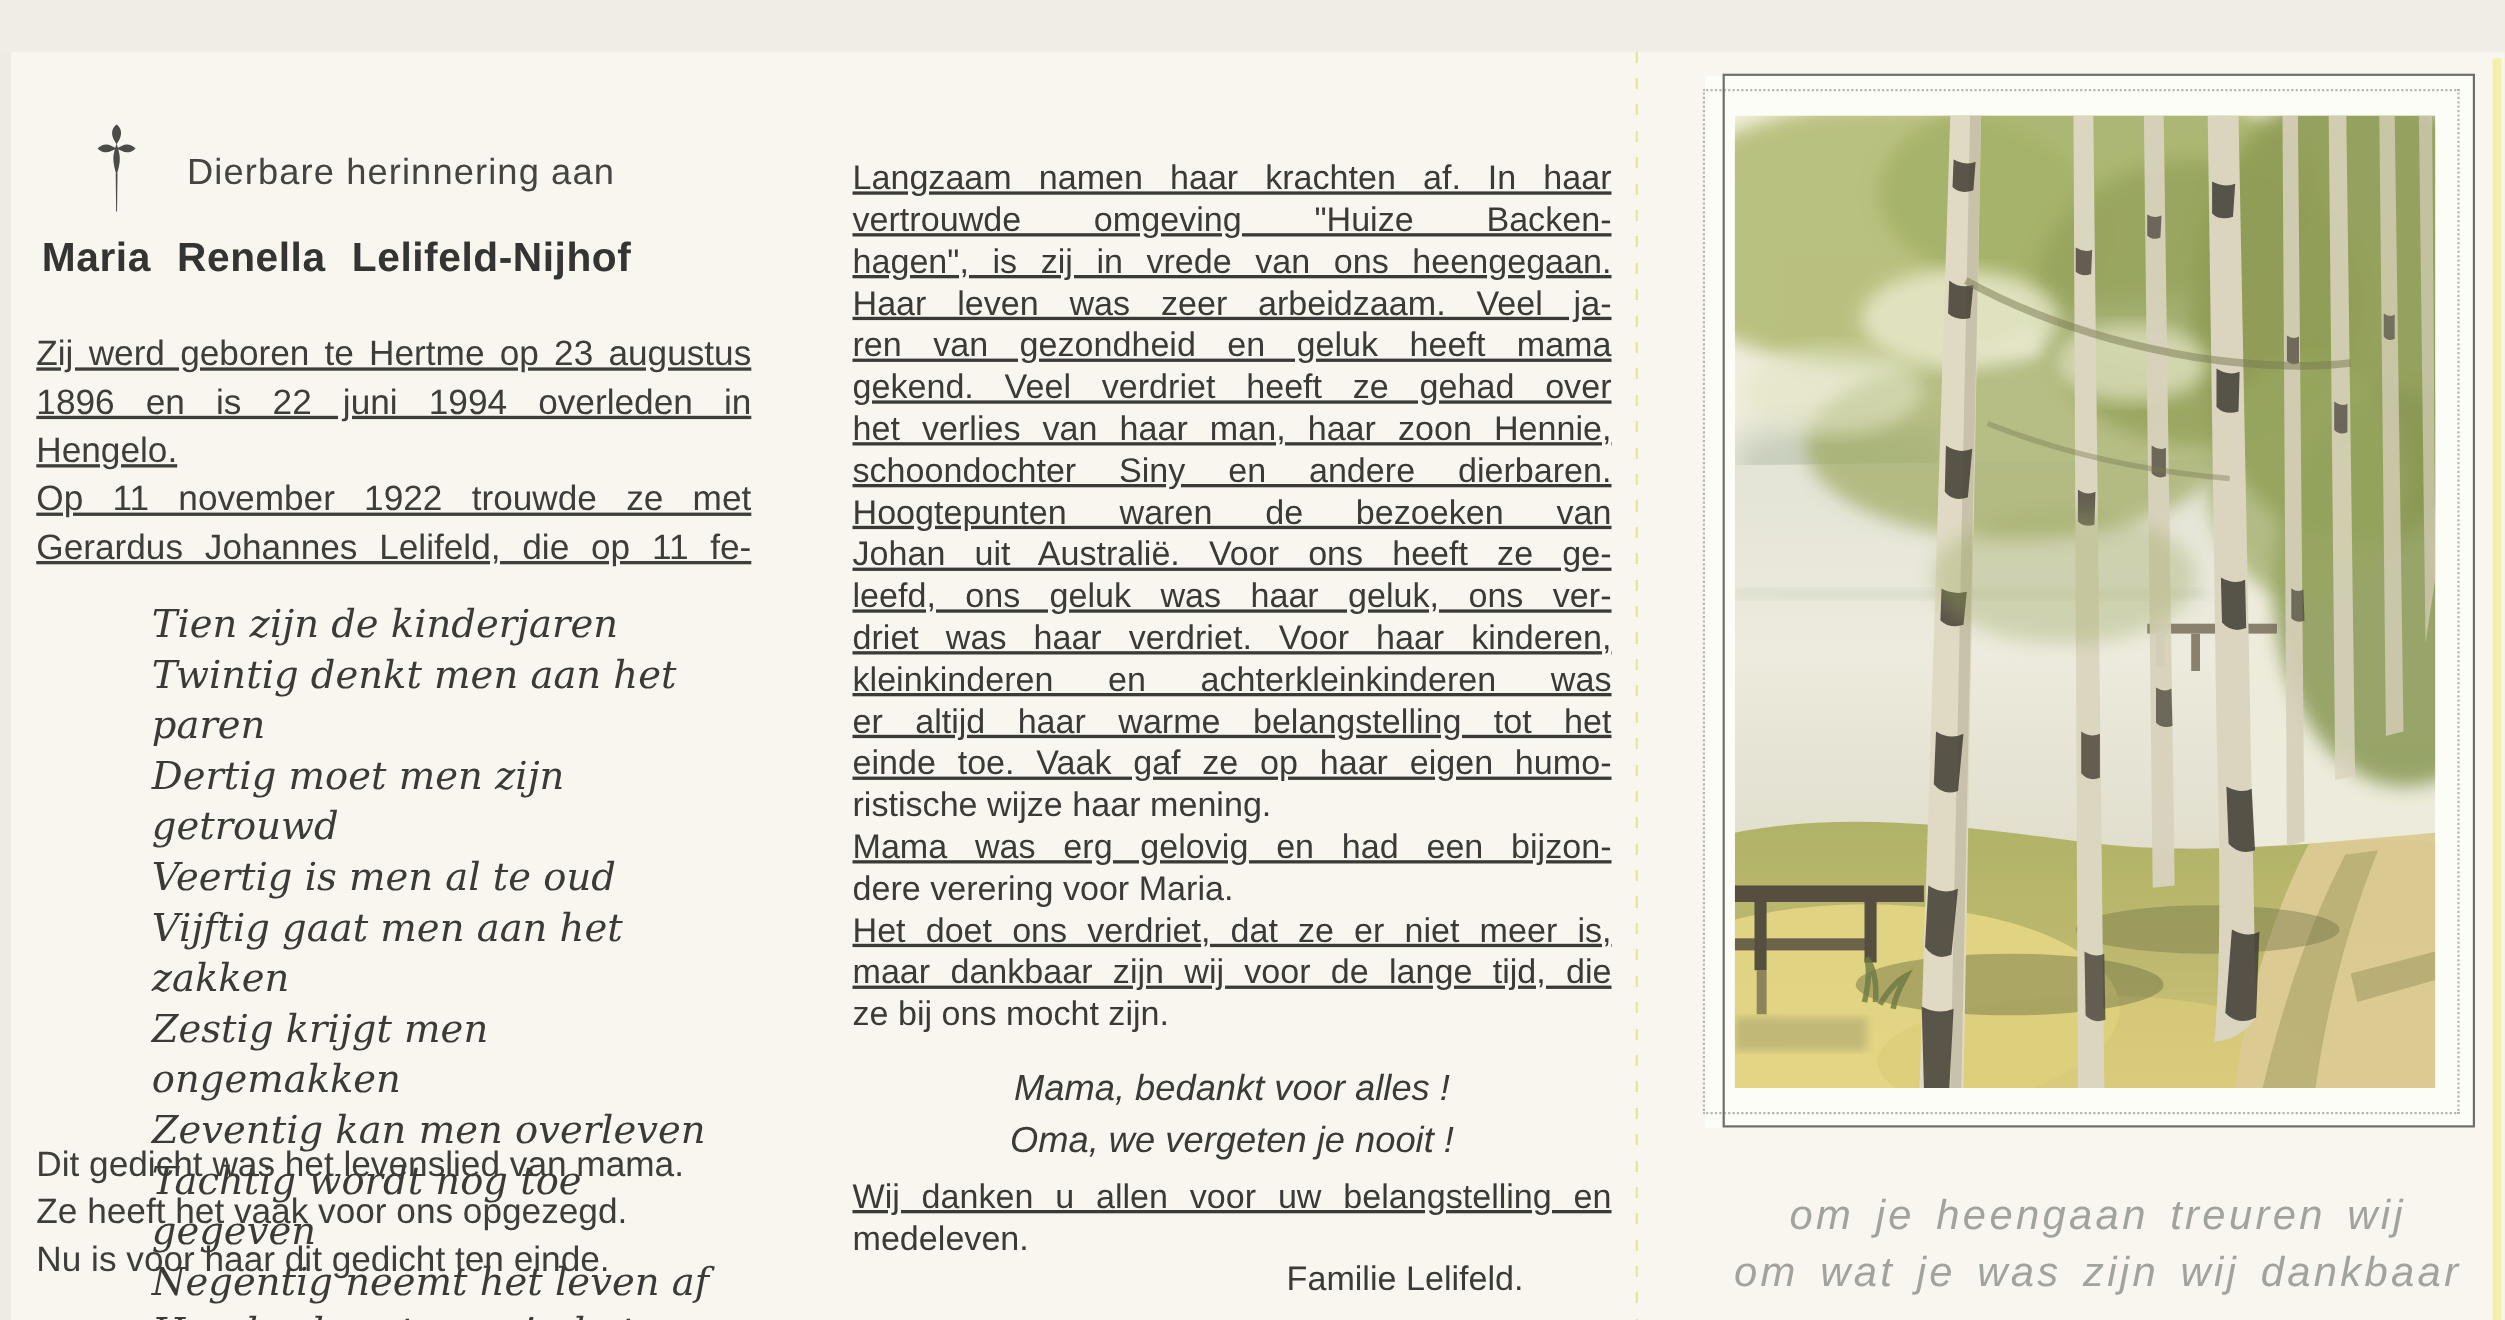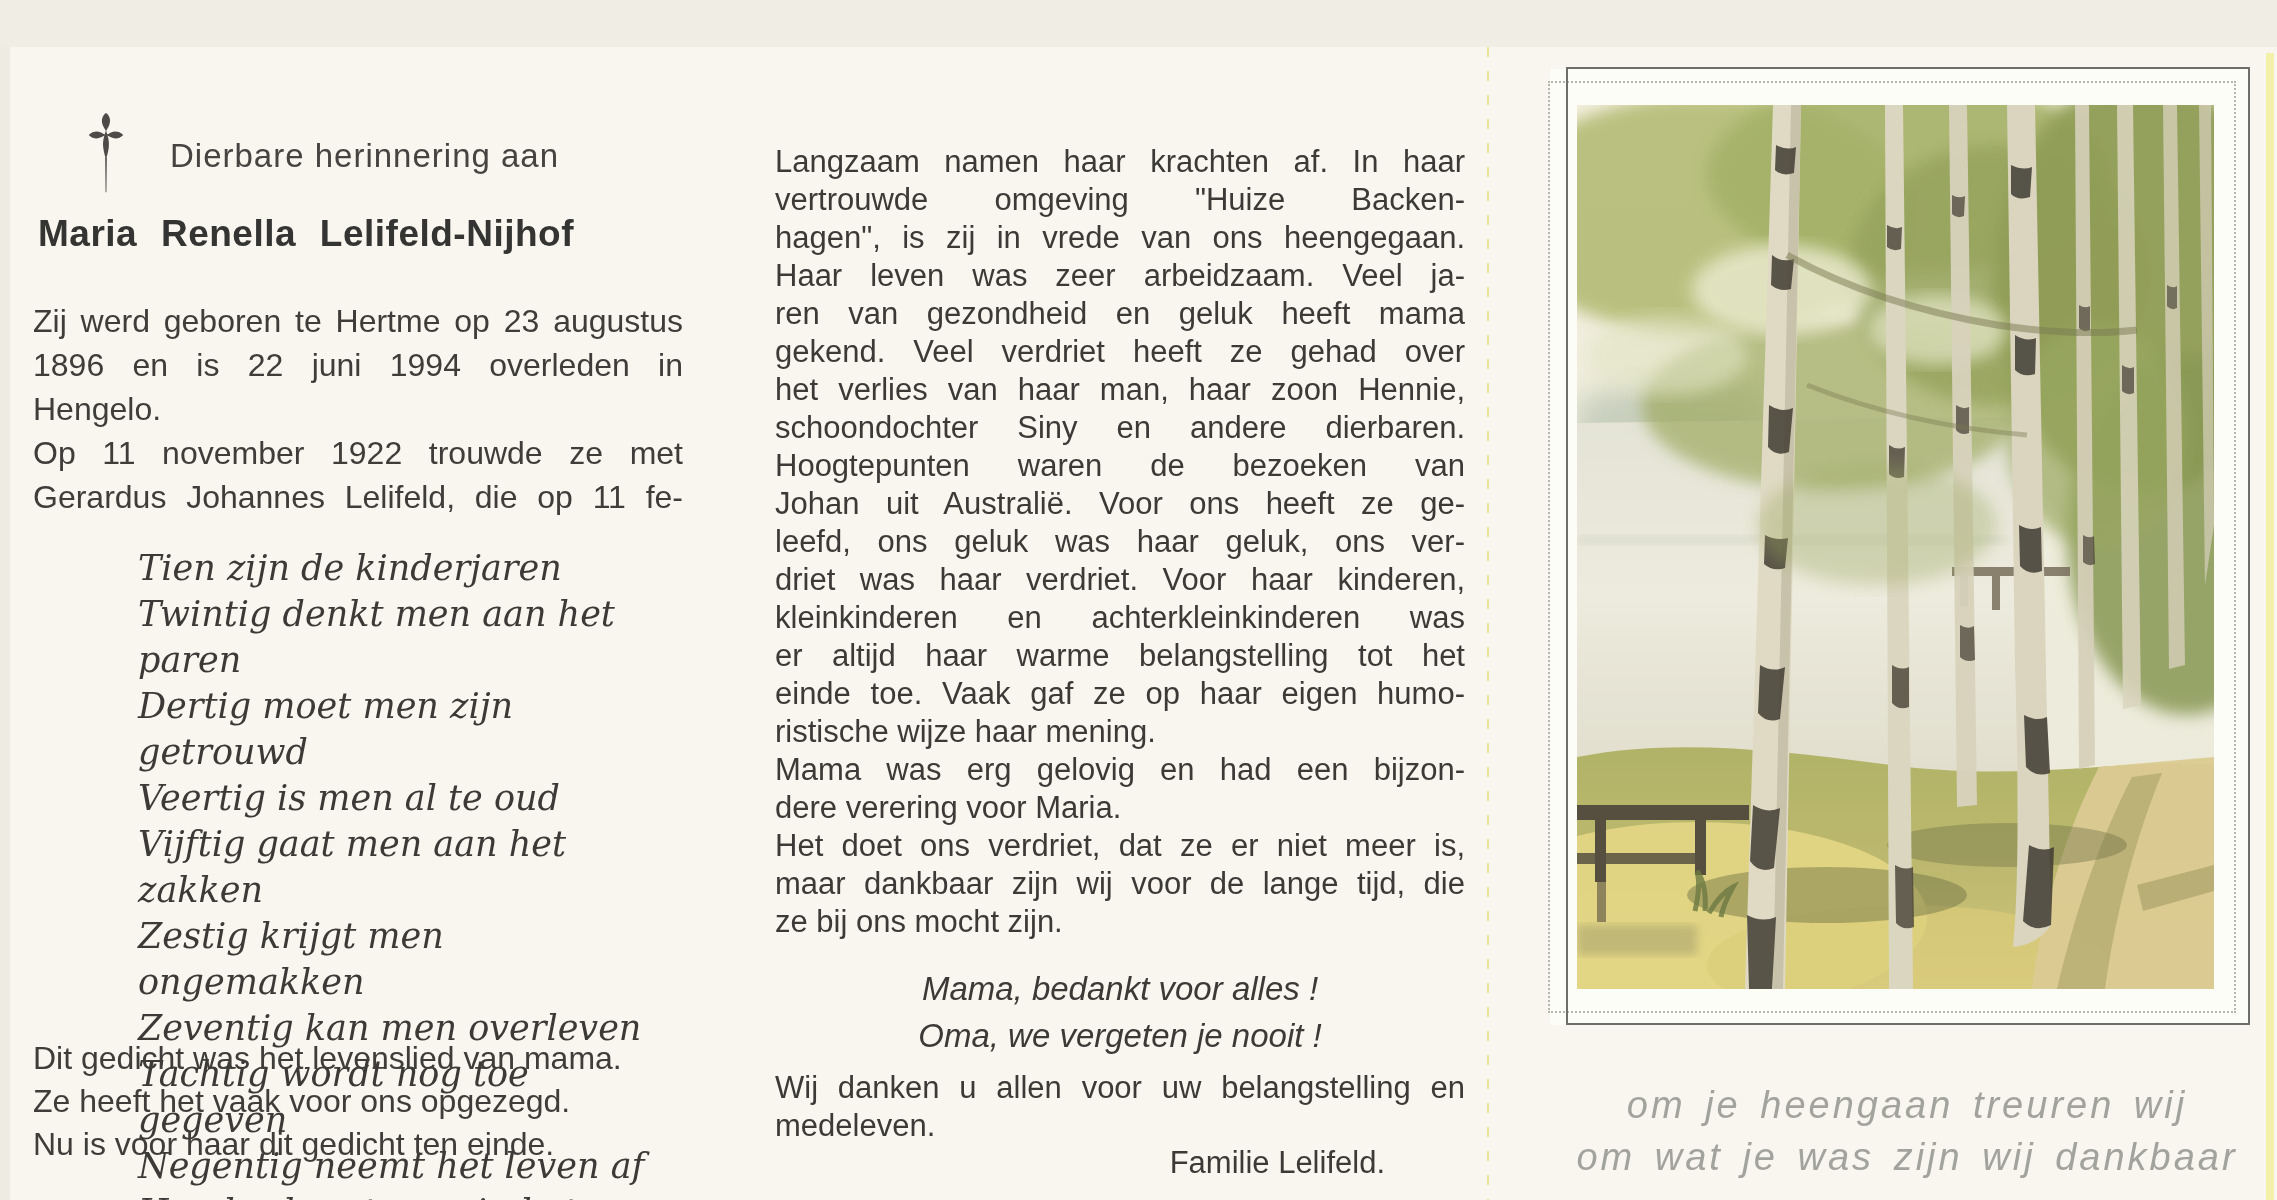--- a/index.html
+++ b/index.html
@@ -28,21 +28,21 @@
     font-size:35px;line-height:46px;color:#3b3a37;}
   .closing{position:absolute;left:33px;top:990px;width:650px;font-size:32px;line-height:43px;color:#3e3d3a;}
 
   
   .story{position:absolute;left:775px;top:96px;width:690px;font-size:31px;line-height:38px;color:#3b3a37;}
   .tribute{position:absolute;left:775px;top:918px;width:690px;text-align:center;
     font-style:italic;font-size:33px;line-height:47px;color:#3b3a37;}
   .thanks{position:absolute;left:775px;top:1022px;width:690px;font-size:31px;line-height:38px;color:#3b3a37;}
   .signature{position:absolute;left:775px;top:1098px;width:610px;text-align:right;font-size:31px;color:#3b3a37;}
 
-  .jl{text-align:justify;text-align-last:justify;}
+  .jl{text-align:justify;text-align-last:justify;text-decoration:underline;}
 
   
   .matte{position:absolute;left:1550px;top:22px;width:700px;height:956px;background:#fdfdf8;}
   .frame-dark{position:absolute;left:1566px;top:20px;width:684px;height:958px;
     border:2px solid #6e6e6a;box-sizing:border-box;}
   .frame-gray{position:absolute;left:1548px;top:34px;width:688px;height:932px;
     border:2px dotted #b7b7ae;box-sizing:border-box;}
   .photo{position:absolute;left:1577px;top:58px;width:637px;height:884px;overflow:hidden;}
   .memorial{position:absolute;left:1545px;top:1032px;width:724px;text-align:center;
     font-style:italic;font-size:38px;line-height:52px;color:#a3a39e;letter-spacing:3px;word-spacing:6px;}

